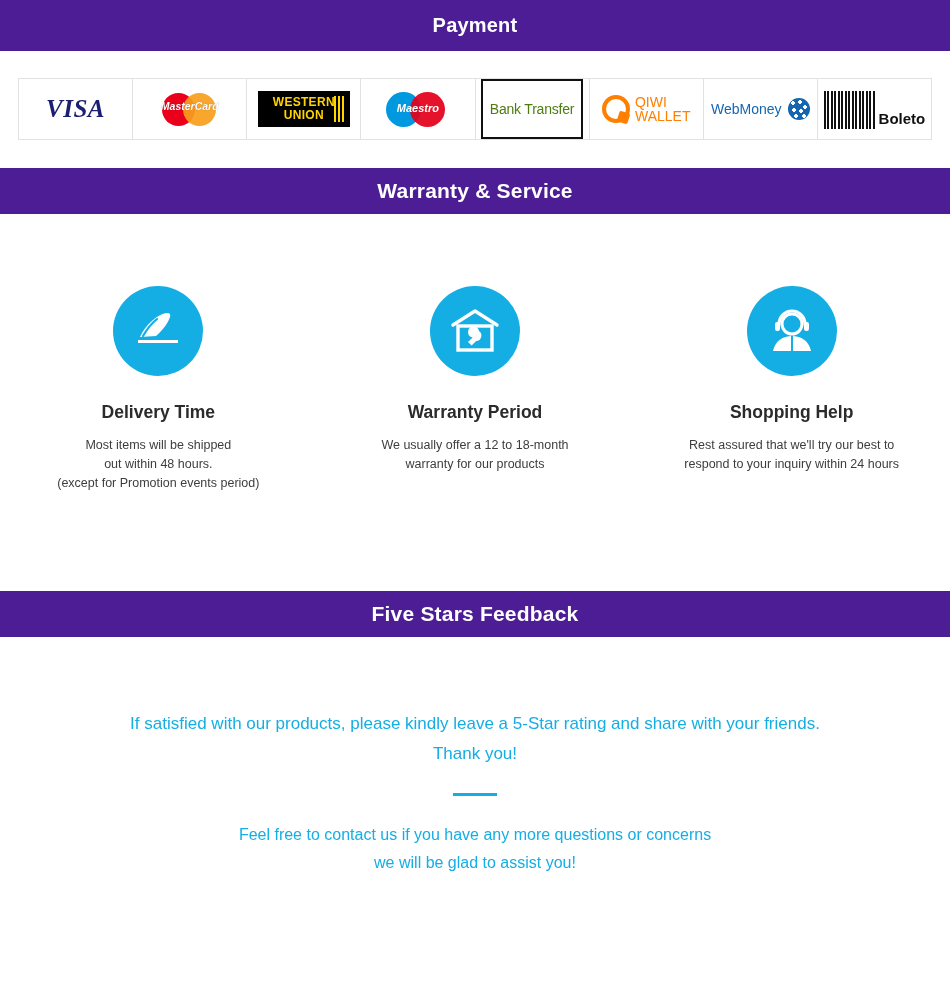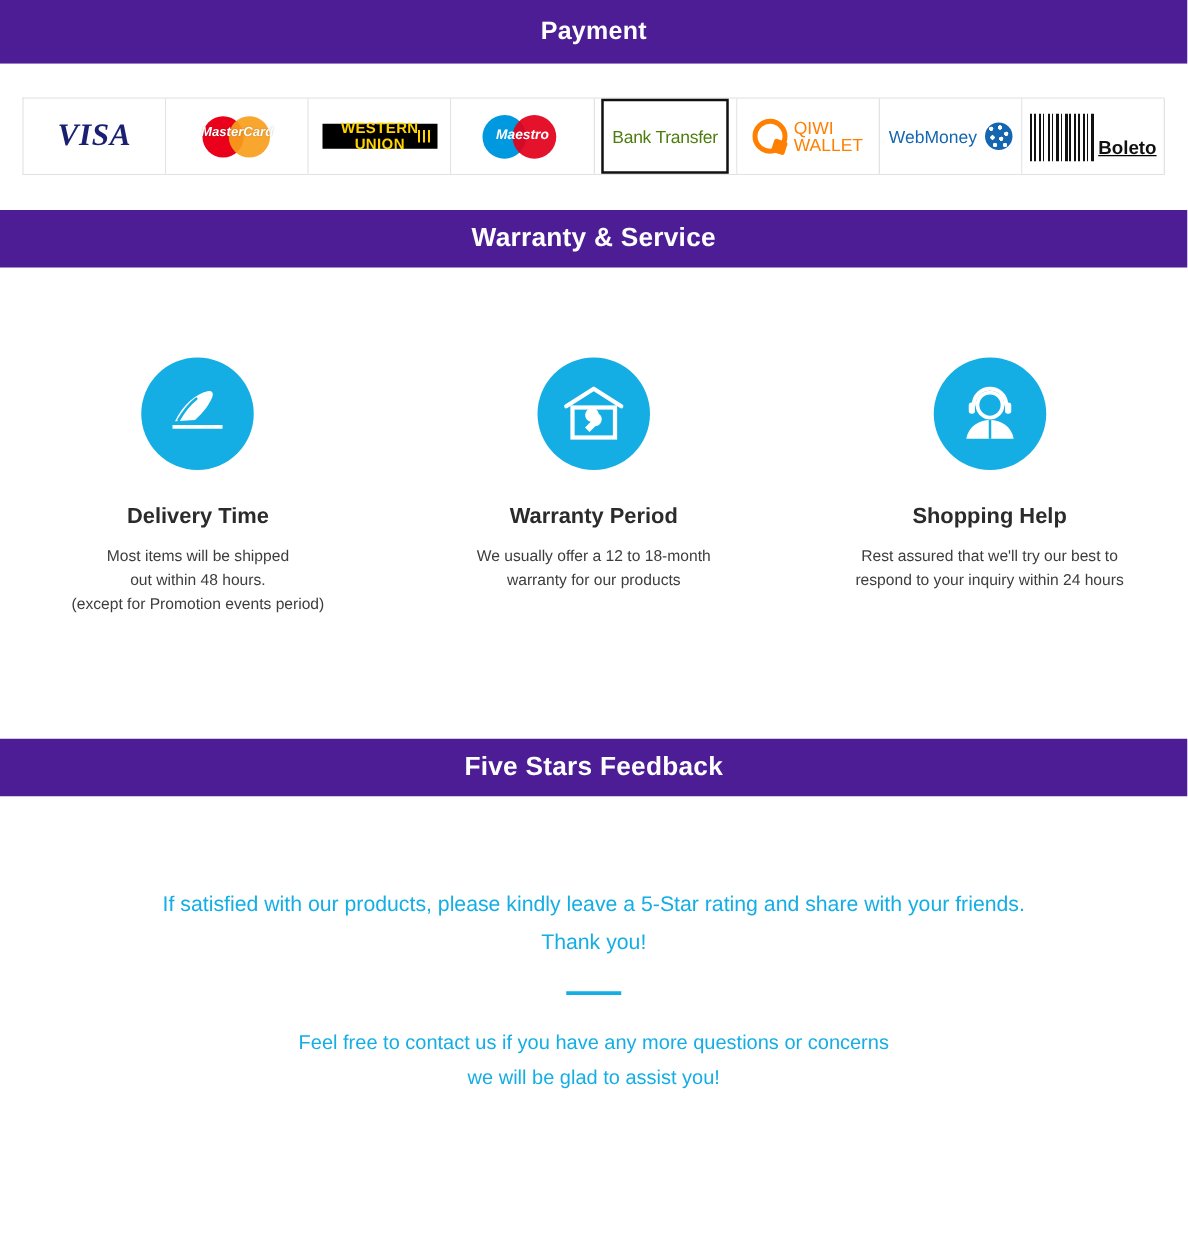--- a/index.html
+++ b/index.html
@@ -63,21 +63,21 @@
   .mc .c { position: absolute; top: 4px; width: 33px; height: 33px; border-radius: 50%; }
   .mc .c1 { left: 9px; background: #eb001b; }
   .mc .c2 { left: 30px; background: #f79e1b; opacity: .92; }
   .mc .txt {
     position: absolute; left: 0; top: 11px; width: 74px; text-align: center;
     font-size: 10.5px; font-weight: bold; font-style: italic; color: #fff;
     text-shadow: 0 0 1px rgba(0,0,0,.35); z-index: 3;
   }
   
   .wu {
-    background: #000; color: #ffd400; width: 92px; height: 20px;
+    background: #000; color: #ffd400; width: 92px; height: 36px;
     display: flex; flex-direction: column; align-items: center; justify-content: center;
     font-size: 12px; font-weight: bold; line-height: 13px; letter-spacing: .3px;
     position: relative;
   }
   .wu .bars { position: absolute; right: 5px; top: 5px; bottom: 5px; width: 11px;
               background: repeating-linear-gradient(90deg,#ffd400 0 2px,#000 2px 4px); }
   
   .mo { position: relative; width: 78px; height: 40px; }
   .mo .c { position: absolute; top: 3px; width: 35px; height: 35px; border-radius: 50%; }
   .mo .c1 { left: 7px; background: #0099df; }
@@ -116,21 +116,21 @@
     background:
       radial-gradient(circle at 5px 5px, #fff 1.6px, transparent 1.9px),
       radial-gradient(circle at 12px 4px, #fff 1.6px, transparent 1.9px),
       radial-gradient(circle at 17px 9px, #fff 1.6px, transparent 1.9px),
       radial-gradient(circle at 6px 12px, #fff 1.6px, transparent 1.9px),
       radial-gradient(circle at 13px 13px, #fff 1.6px, transparent 1.9px),
       radial-gradient(circle at 8px 18px, #fff 1.6px, transparent 1.9px),
       radial-gradient(circle at 16px 18px, #fff 1.6px, transparent 1.9px);
   }
   
-  .boleto { display: flex; align-items: flex-end; height: 40px; text-decoration: underline; }
+  .boleto { display: flex; align-items: flex-end; height: 40px; }
   .boleto .bars {
     width: 52px; height: 38px;
     background: repeating-linear-gradient(90deg,#111 0 2px,#fff 2px 3.4px,#111 3.4px 4.6px,#fff 4.6px 7px);
     margin-right: 3px;
   }
   .boleto .bt2 { font-size: 15px; font-weight: bold; color: #111; line-height: 20px; }
 
   
   .ws-wrap { padding: 72px 0 0 0; }
   .ws-row { display: flex; }

